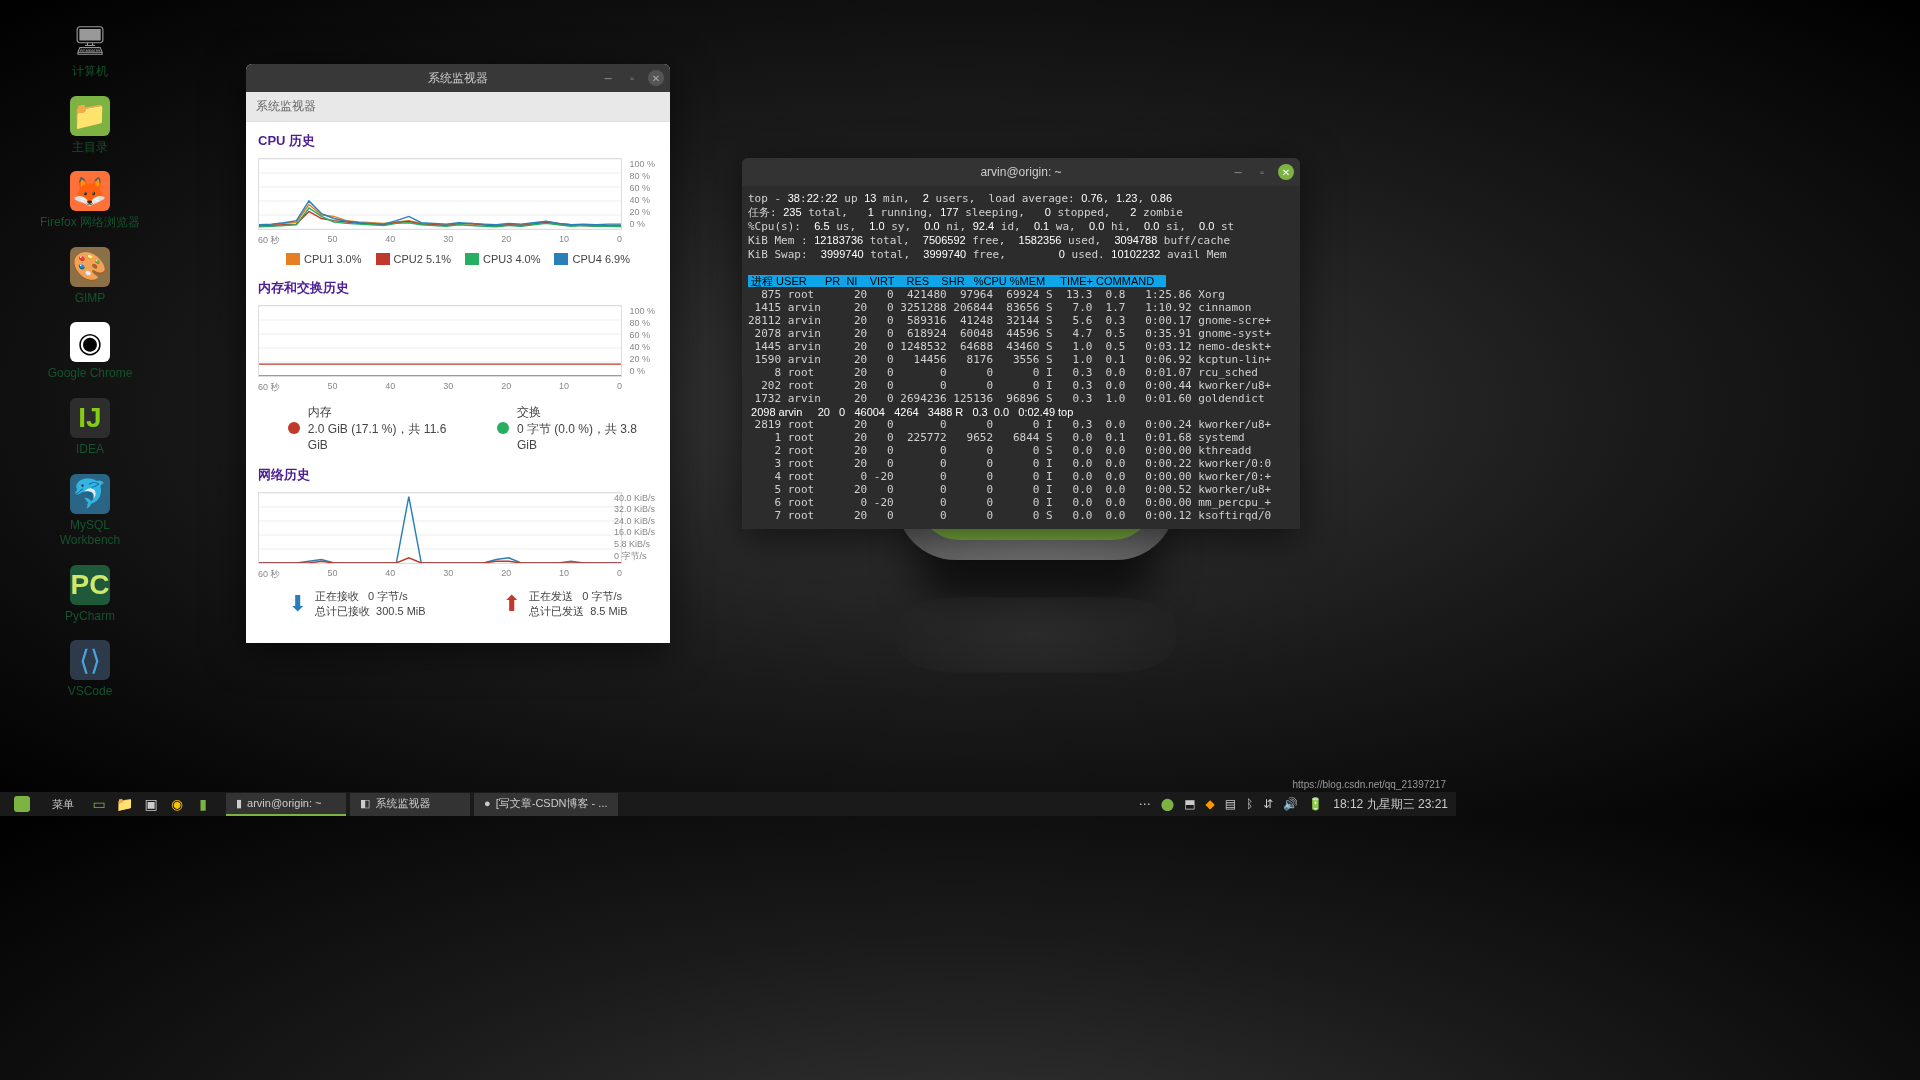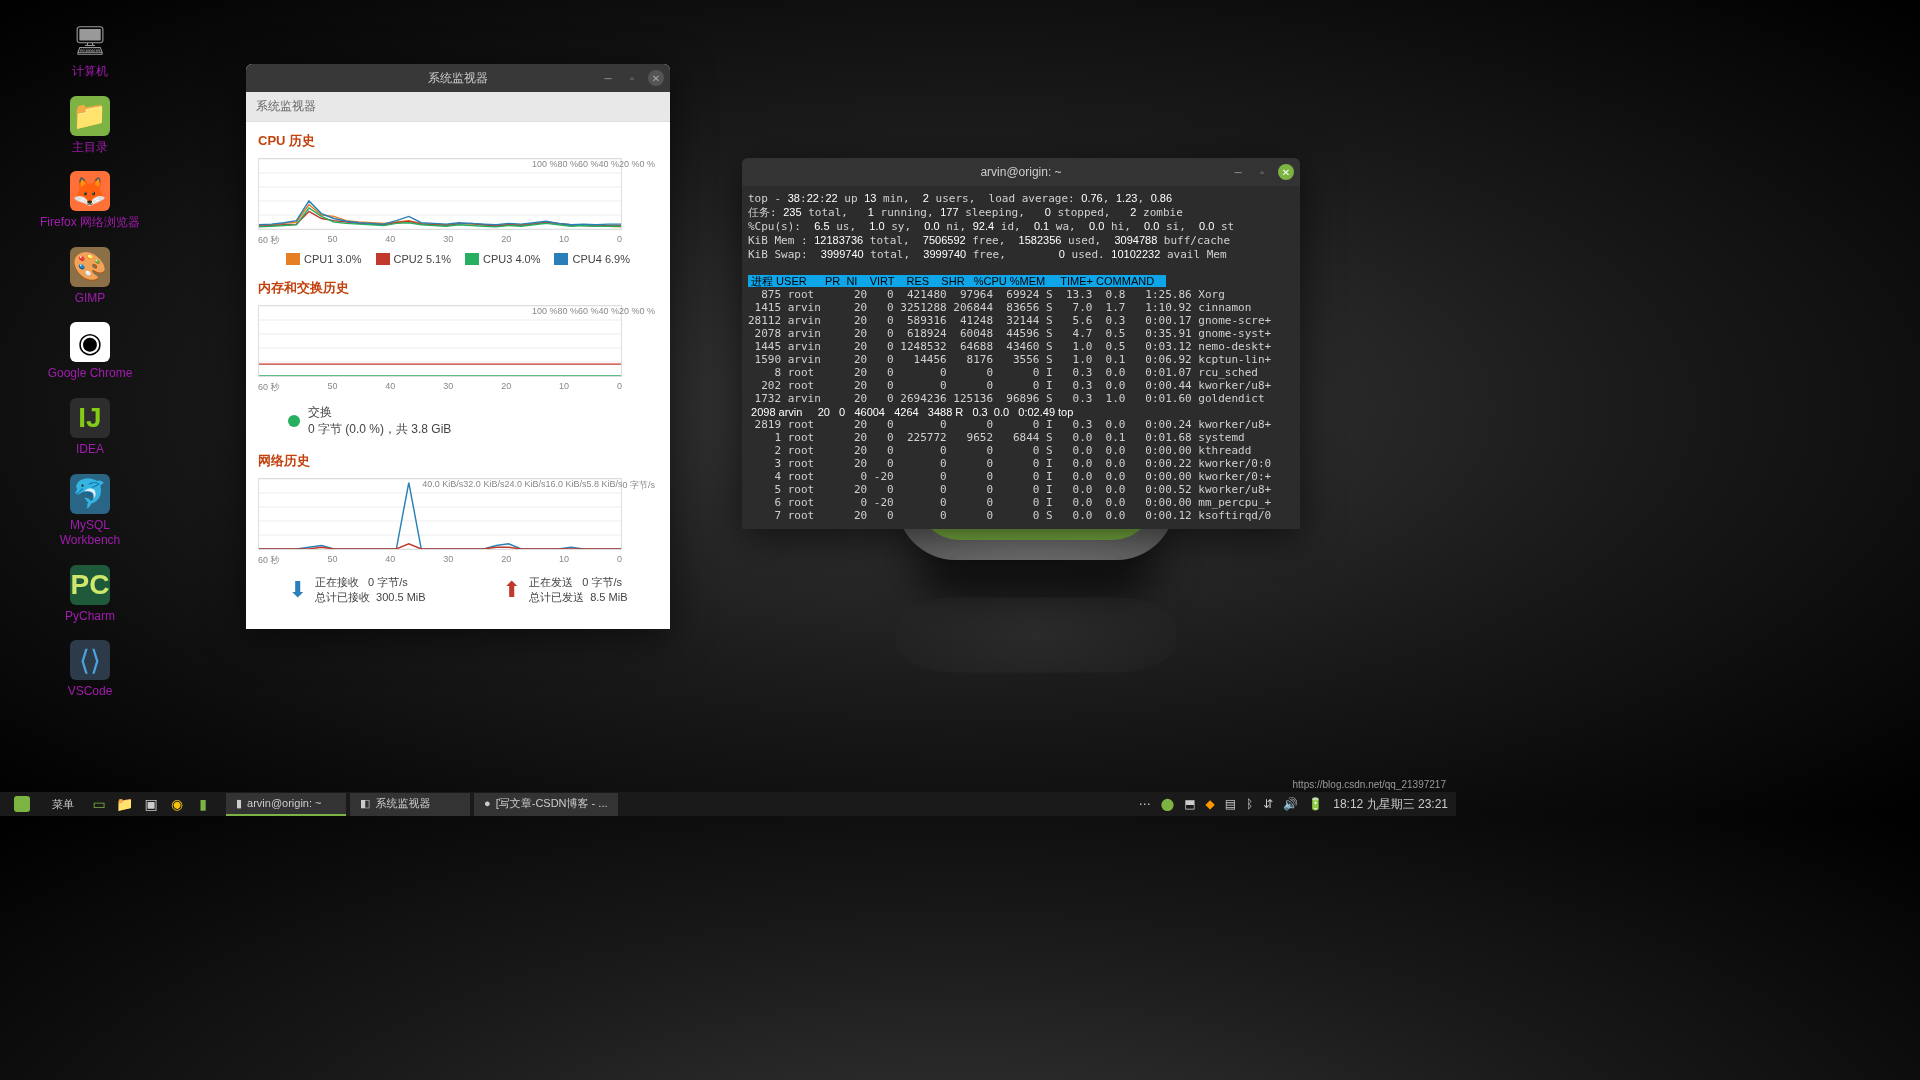--- a/index.html
+++ b/index.html
@@ -5,21 +5,21 @@
 *{margin:0;padding:0;box-sizing:border-box;font-family:sans-serif}
 body{width:1456px;height:816px;background:radial-gradient(ellipse at center,#3a3a3a 0%,#1a1a1a 50%,#000 100%);position:relative;overflow:hidden}
 .mint-logo{position:absolute;right:280px;top:280px;width:280px;height:280px;background:radial-gradient(circle,#8d8d8d 0%,#606060 100%);border-radius:60px;box-shadow:0 60px 40px -20px rgba(0,0,0,0.6);z-index:0;display:flex;align-items:center;justify-content:center}
 .mint-logo::before{content:"";position:absolute;inset:20px;background:#7cb342;border-radius:44px}
 .mint-logo-inner{position:relative;z-index:1;width:160px;height:140px;border:22px solid #fff;border-top:none;border-radius:0 0 50px 50px;overflow:hidden}
 .mint-logo-inner::before{content:"";position:absolute;top:-22px;left:-22px;width:60px;height:60px;border:22px solid #fff;border-right:none;border-bottom:none;border-radius:30px 0 0 0}
 .mint-reflect{position:absolute;right:280px;top:560px;width:280px;height:150px;background:radial-gradient(circle,#444 0%,#222 100%);border-radius:60px;opacity:0.3;transform:scaleY(-0.5);z-index:0}
 .desktop-icons{position:absolute;left:40px;top:20px;display:flex;flex-direction:column;gap:16px;z-index:10}
 .di{display:flex;flex-direction:column;align-items:center;gap:4px;width:100px;cursor:pointer}
 .di .ic{width:40px;height:40px;display:flex;align-items:center;justify-content:center;font-size:28px;border-radius:6px}
-.di .lb{color:#a21caf;font-size:12px;text-align:center;line-height:1.3}
+.di .lb{color:#14532d;font-size:12px;text-align:center;line-height:1.3}
 .ic-computer{color:#999}
 .ic-home{background:#7cb342;color:#fff}
 .ic-firefox{background:#ff7139;color:#fff}
 .ic-gimp{background:#8b6f47;color:#fff}
 .ic-chrome{background:#fff;color:#000}
 .ic-idea{background:#2d2d2d;color:#84cc16;font-weight:bold;font-size:18px}
 .ic-mysql{background:#2a6585;color:#fff;font-size:24px}
 .ic-pycharm{background:#1e5a3a;color:#cfe86c;font-weight:bold;font-size:16px}
 .ic-vscode{background:#2d3a4a;color:#4aa3df;font-size:22px}
 .window{position:absolute;background:#383838;border-radius:6px 6px 0 0;box-shadow:0 8px 40px rgba(0,0,0,0.6);z-index:20}
@@ -29,24 +29,24 @@
 .winbtn{width:16px;height:16px;display:flex;align-items:center;justify-content:center;cursor:pointer;color:#aaa;font-size:10px;border-radius:50%}
 .winbtn.close{background:#555}
 #sysmon{left:246px;top:64px;width:424px;background:#f5f5f5}
 #sysmon .menubar{background:#e8e8e8;padding:6px 10px;font-size:12px;color:#666;border-bottom:1px solid #ddd}
 #sysmon .tabbar{background:#e8e8e8;display:flex;justify-content:center;padding:8px 0;border-bottom:1px solid #ccc}
 #sysmon .tab{padding:6px 14px;font-size:13px;color:#555;background:#e0e0e0;border:1px solid #bbb;cursor:pointer}
 #sysmon .tab:first-child{border-radius:4px 0 0 4px}
 #sysmon .tab:last-child{border-radius:0 4px 4px 0}
 #sysmon .tab.active{background:#8bc34a;color:#fff;border-color:#7cb342}
 #sysmon .content{background:#fff;padding:10px 12px}
-.sec h3{font-size:13px;font-weight:bold;color:#c2410c;margin-bottom:8px}
+.sec h3{font-size:13px;font-weight:bold;color:#4c1d95;margin-bottom:8px}
 .sec{margin-bottom:14px}
 .chart{border:1px solid #ddd;height:72px;margin:0 36px 4px 0;position:relative;background:#fff}
-.chart-labels{position:absolute;right:-34px;top:0;bottom:0;display:flex;flex-direction:row;justify-content:space-between;font-size:9px;color:#888}
+.chart-labels{position:absolute;right:-34px;top:0;bottom:0;display:flex;flex-direction:column;justify-content:space-between;font-size:9px;color:#888}
 .x-axis{display:flex;justify-content:space-between;font-size:9px;color:#888;margin-right:36px}
 .legend{display:flex;justify-content:center;gap:14px;font-size:11px;color:#444;margin-top:6px}
 .lg{display:flex;align-items:flex-end;gap:4px}
 .sw{width:14px;height:12px;border:1px solid}
 .meminfo{display:flex;gap:30px;margin-top:10px;padding-left:30px;font-size:12px;color:#444}
 .meminfo .col{display:flex;gap:8px;align-items:center}
 .dot{width:12px;height:12px;border-radius:50%}
 .neti{display:flex;gap:16px;margin-top:8px;justify-content:space-around;font-size:11px;color:#444}
 .neti .col{display:flex;gap:8px;align-items:center}
 .arrow{font-size:22px}
@@ -193,20 +193,27 @@
           <span>60 秒</span>
           <span>50</span>
           <span>40</span>
           <span>30</span>
           <span>20</span>
           <span>10</span>
           <span>0</span>
         </div>
       <div class="meminfo">
         <div class="col">
+            <span class="dot" style="background:#c0392b"></span>
+            <div>
+              <div>内存</div>
+              <div>2.0 GiB (17.1 %)，共 11.6 GiB</div>
+            </div>
+          </div>
+        <div class="col">
             <span class="dot" style="background:#27ae60"></span>
             <div>
               <div>交换</div>
               <div>0 字节 (0.0 %)，共 3.8 GiB</div>
             </div>
           </div>
       </div>
     </div>
     <div class="sec">
       <h3>网络历史</h3>

